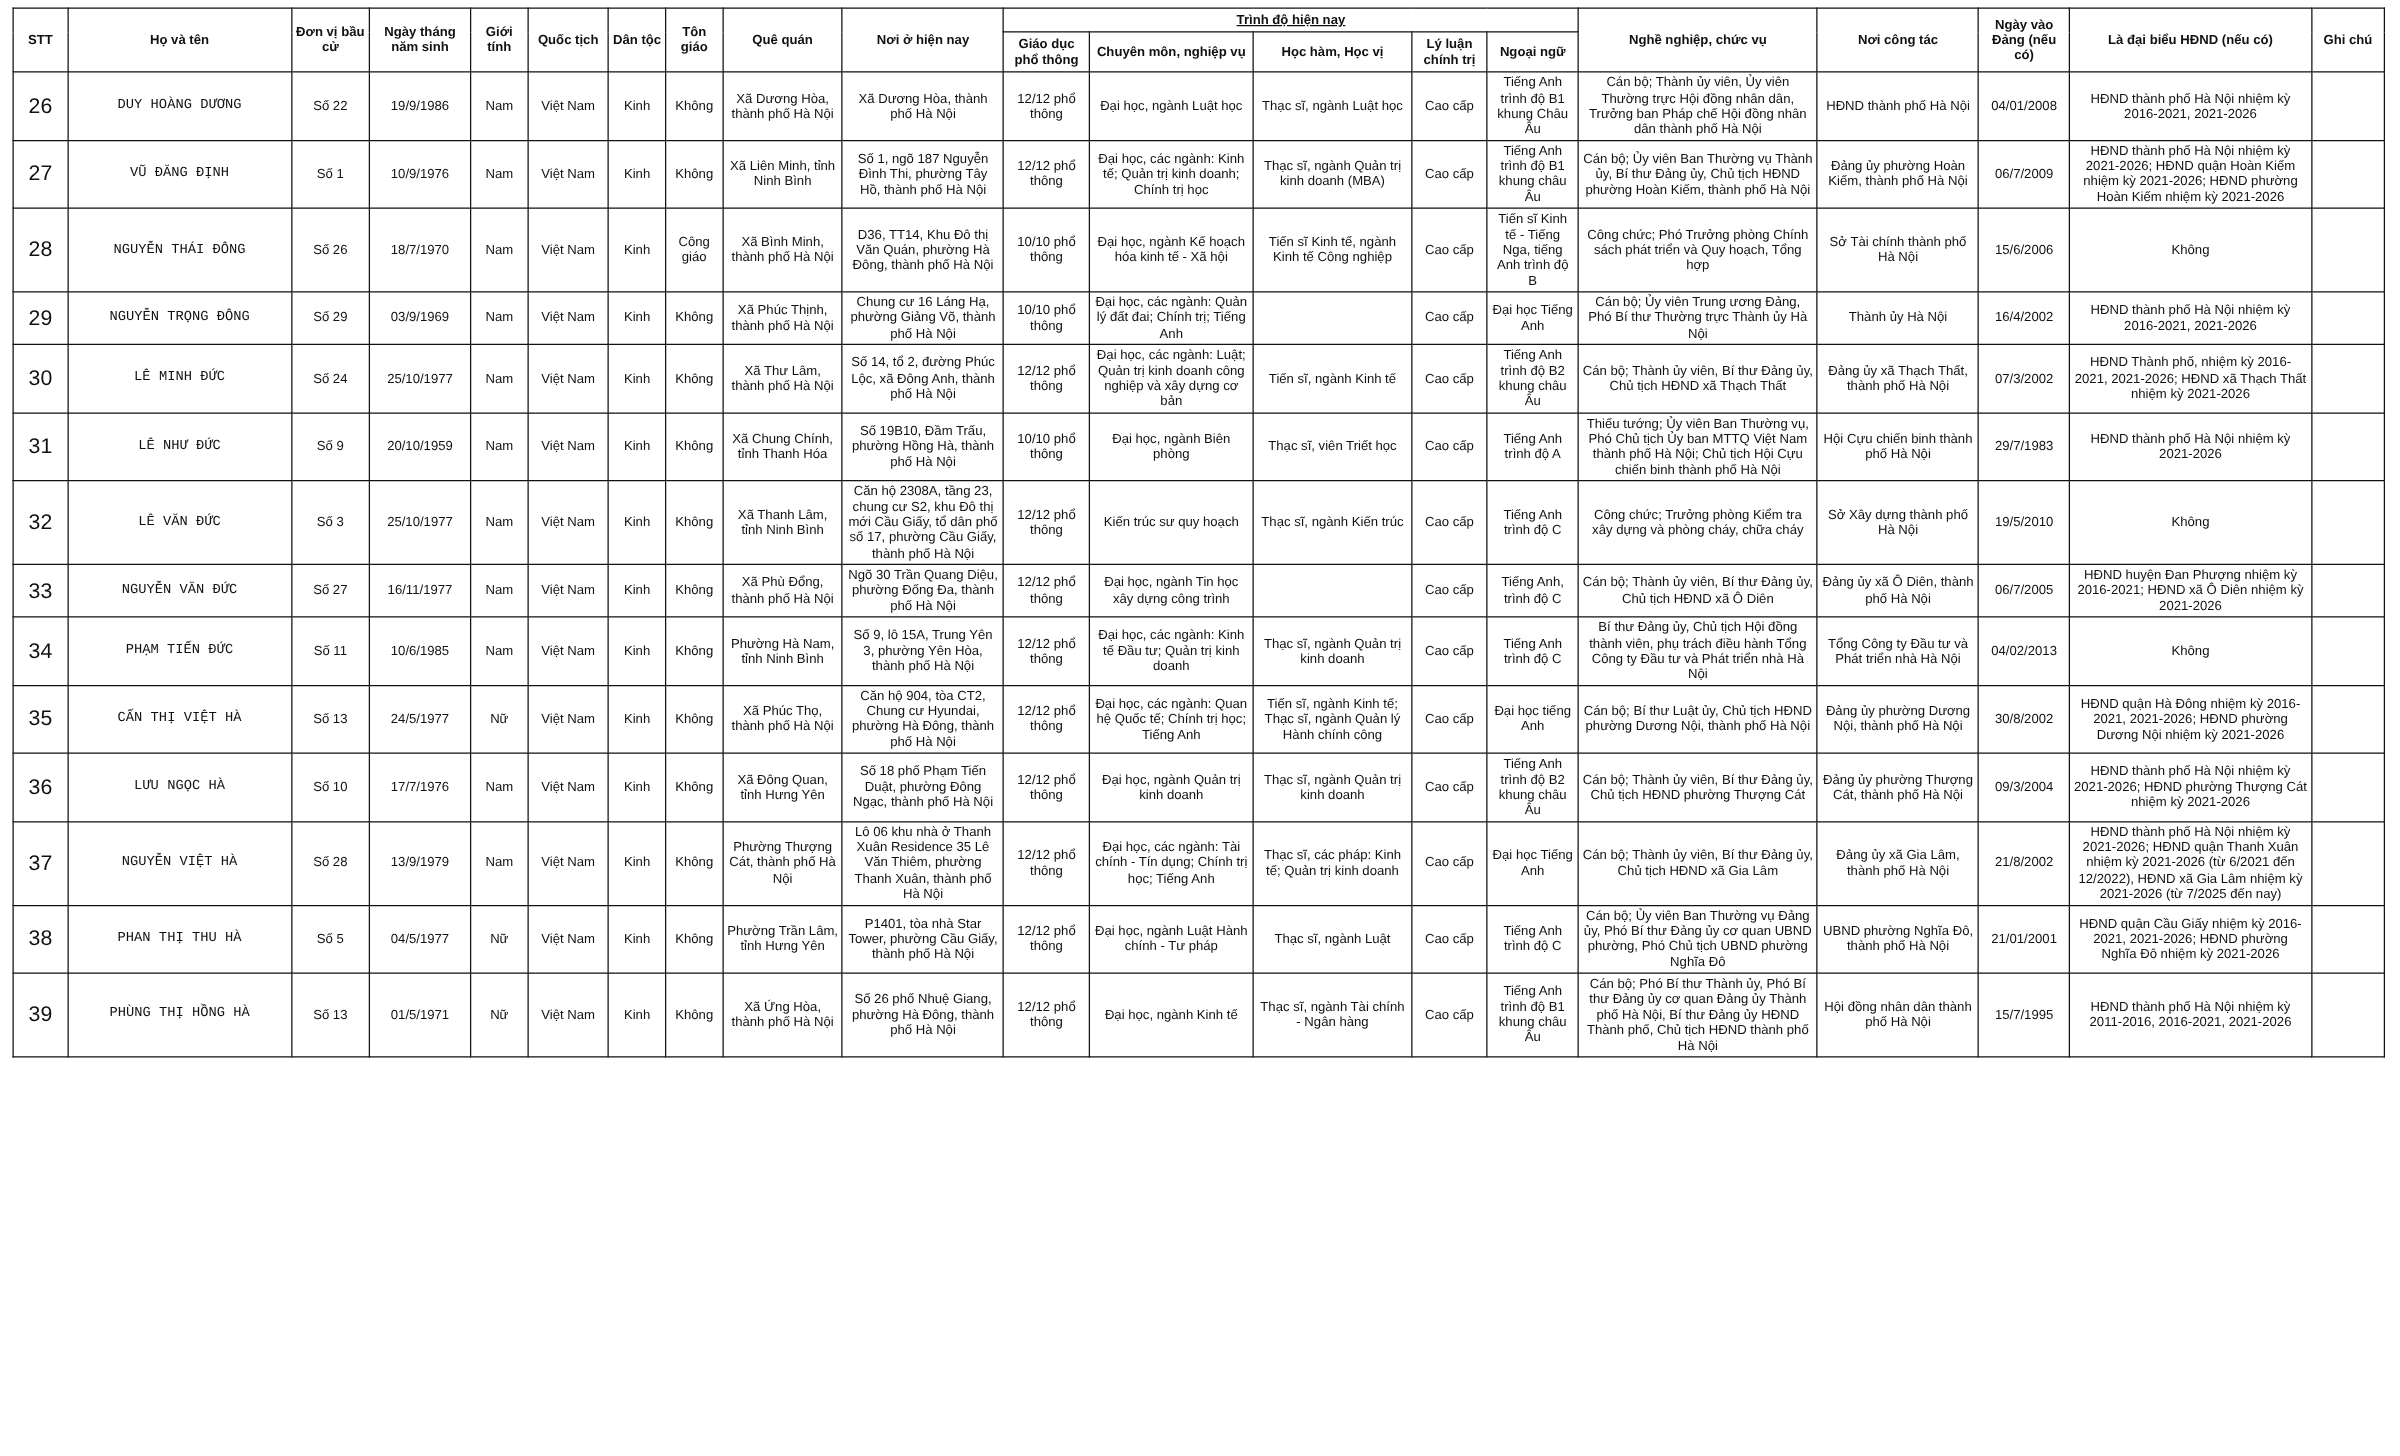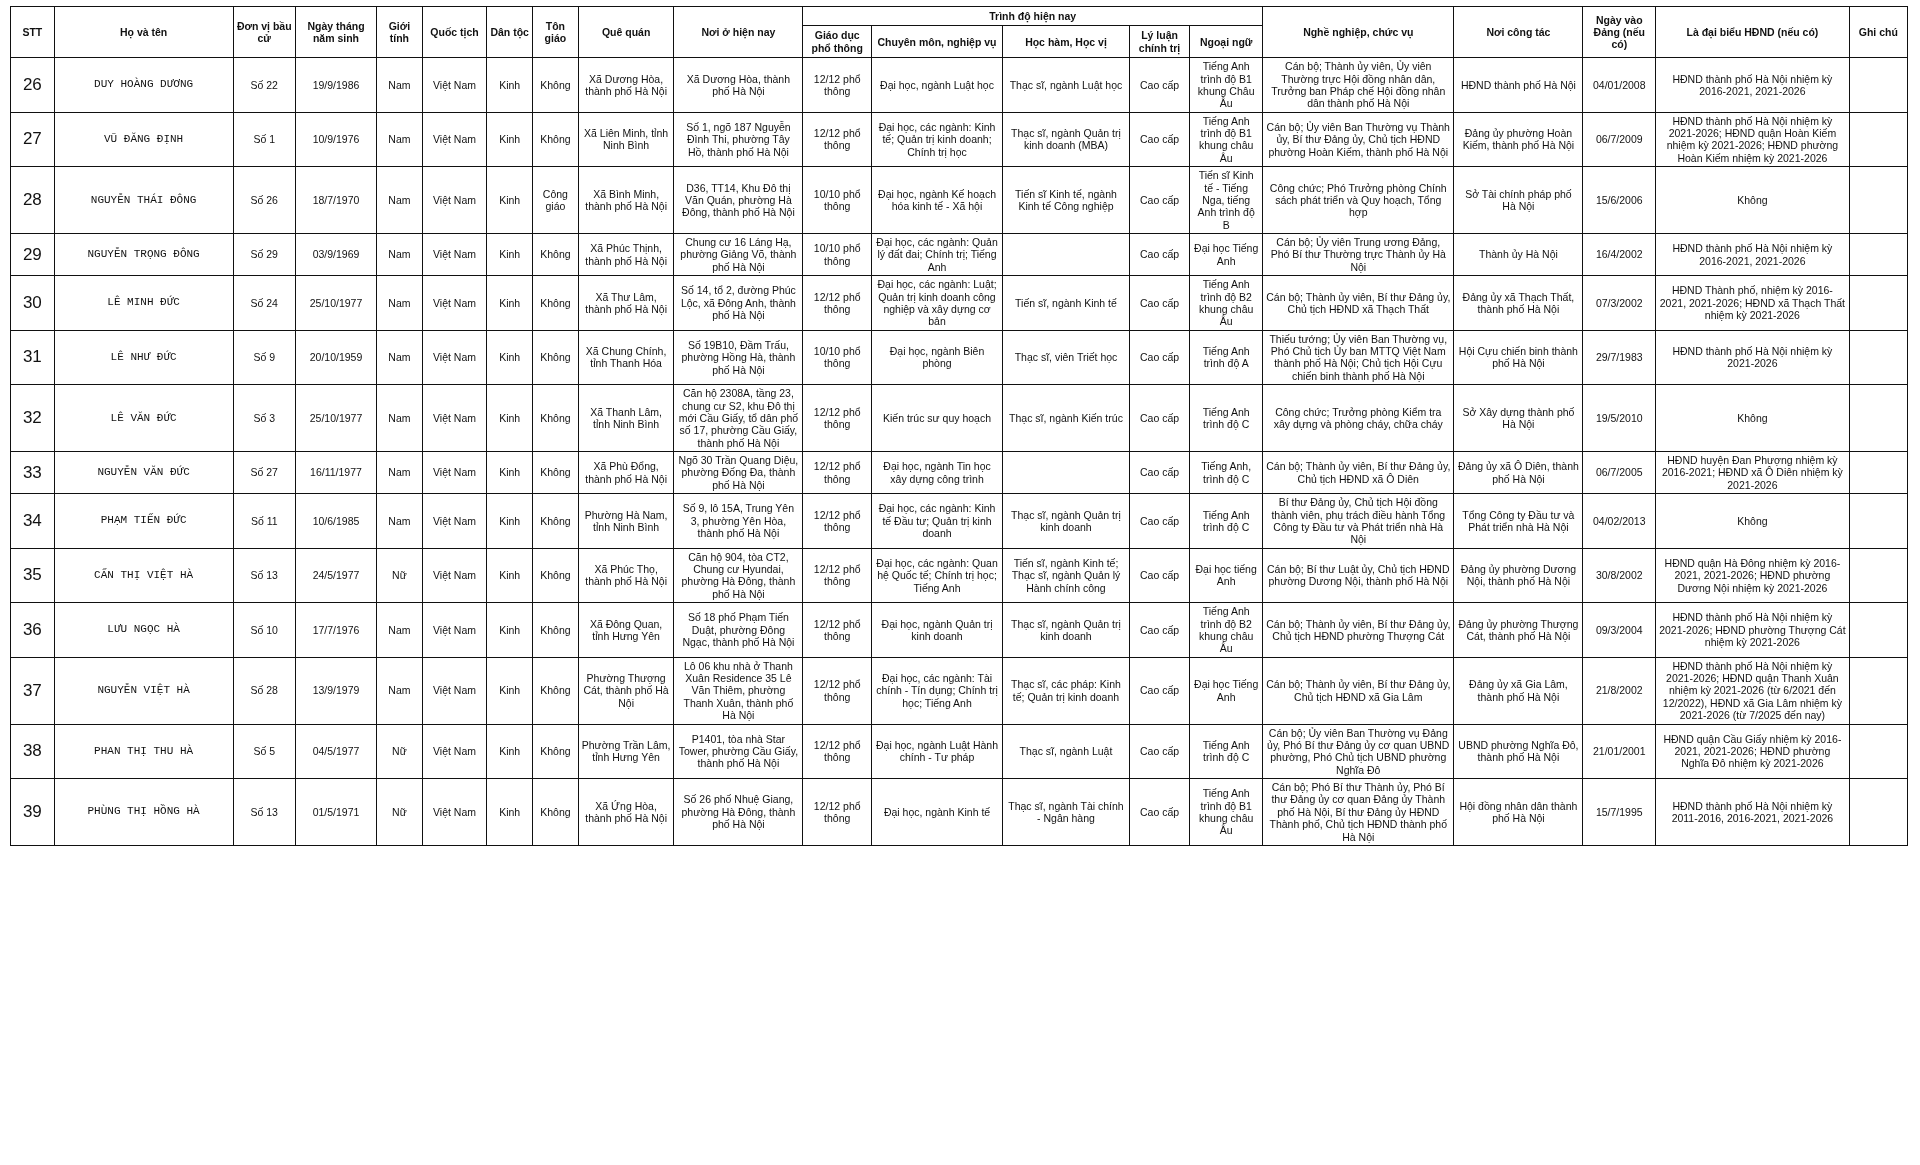--- a/index.html
+++ b/index.html
@@ -62,21 +62,21 @@
   col.c-edu      { width: 66px; }
   col.c-prof     { width: 126px; }
   col.c-acad     { width: 122px; }
   col.c-pol      { width: 58px; }
   col.c-lang     { width: 70px; }
   col.c-job      { width: 184px; }
   col.c-work     { width: 124px; }
   col.c-party    { width: 70px; }
   col.c-deputy   { width: 186px; }
   col.c-note     { width: 56px; }
-  .hdr-group-top { border-bottom: 1px solid #111111; }
+  .hdr-group-top { border-bottom: 1px solid #111111; text-decoration: underline; }
 </style>
 </head>
 <body>
 
 <div class="page">
   <table class="roster">
     <colgroup>
       <col class="c-stt">
         <col class="c-name">
         <col class="c-unit">
@@ -180,21 +180,21 @@
           <td>Kinh</td>
           <td>Công giáo</td>
           <td>Xã Bình Minh, thành phố Hà Nội</td>
           <td>D36, TT14, Khu Đô thị Văn Quán, phường Hà Đông, thành phố Hà Nội</td>
           <td>10/10 phổ thông</td>
           <td>Đại học, ngành Kế hoạch hóa kinh tế - Xã hội</td>
           <td>Tiến sĩ Kinh tế, ngành Kinh tế Công nghiệp</td>
           <td>Cao cấp</td>
           <td>Tiến sĩ Kinh tế - Tiếng Nga, tiếng Anh trình độ B</td>
           <td>Công chức; Phó Trưởng phòng Chính sách phát triển và Quy hoạch, Tổng hợp</td>
-          <td>Sở Tài chính pháp phố Hà Nội</td>
+          <td>Sở Tài chính thành phố Hà Nội</td>
           <td>15/6/2006</td>
           <td>Không</td>
           <td></td>
         </tr>
         <tr>
           <td class="stt-cell">29</td>
           <td class="name-cell">NGUYỄN TRỌNG ĐÔNG</td>
           <td>Số 29</td>
           <td>03/9/1969</td>
           <td>Nam</td>

